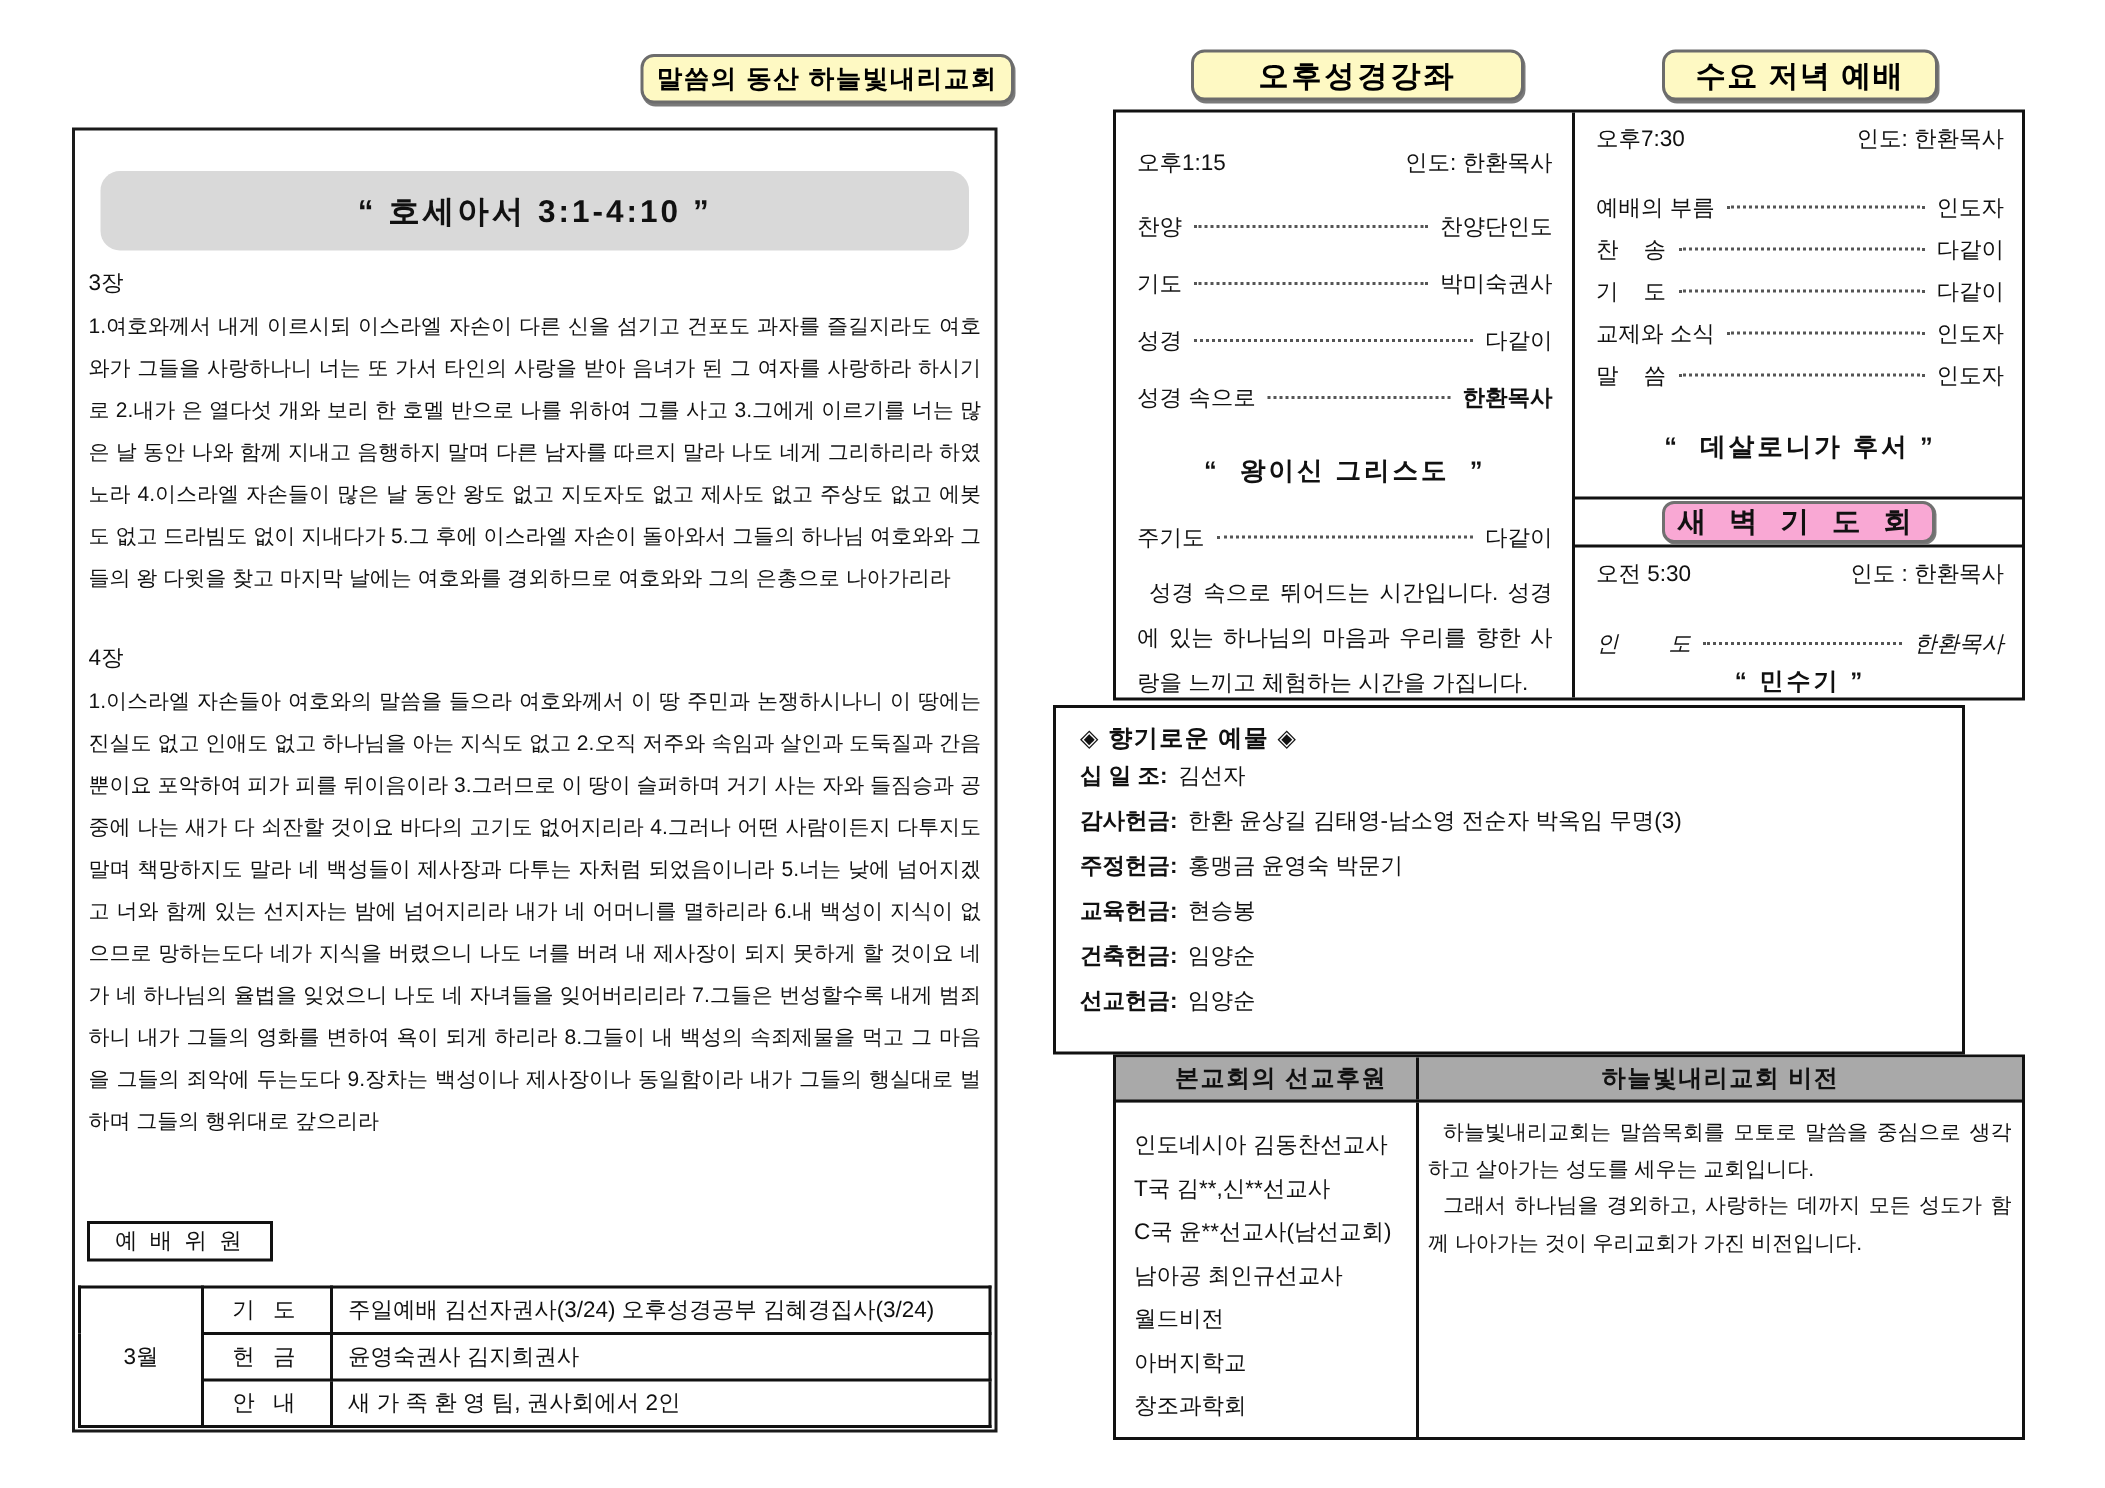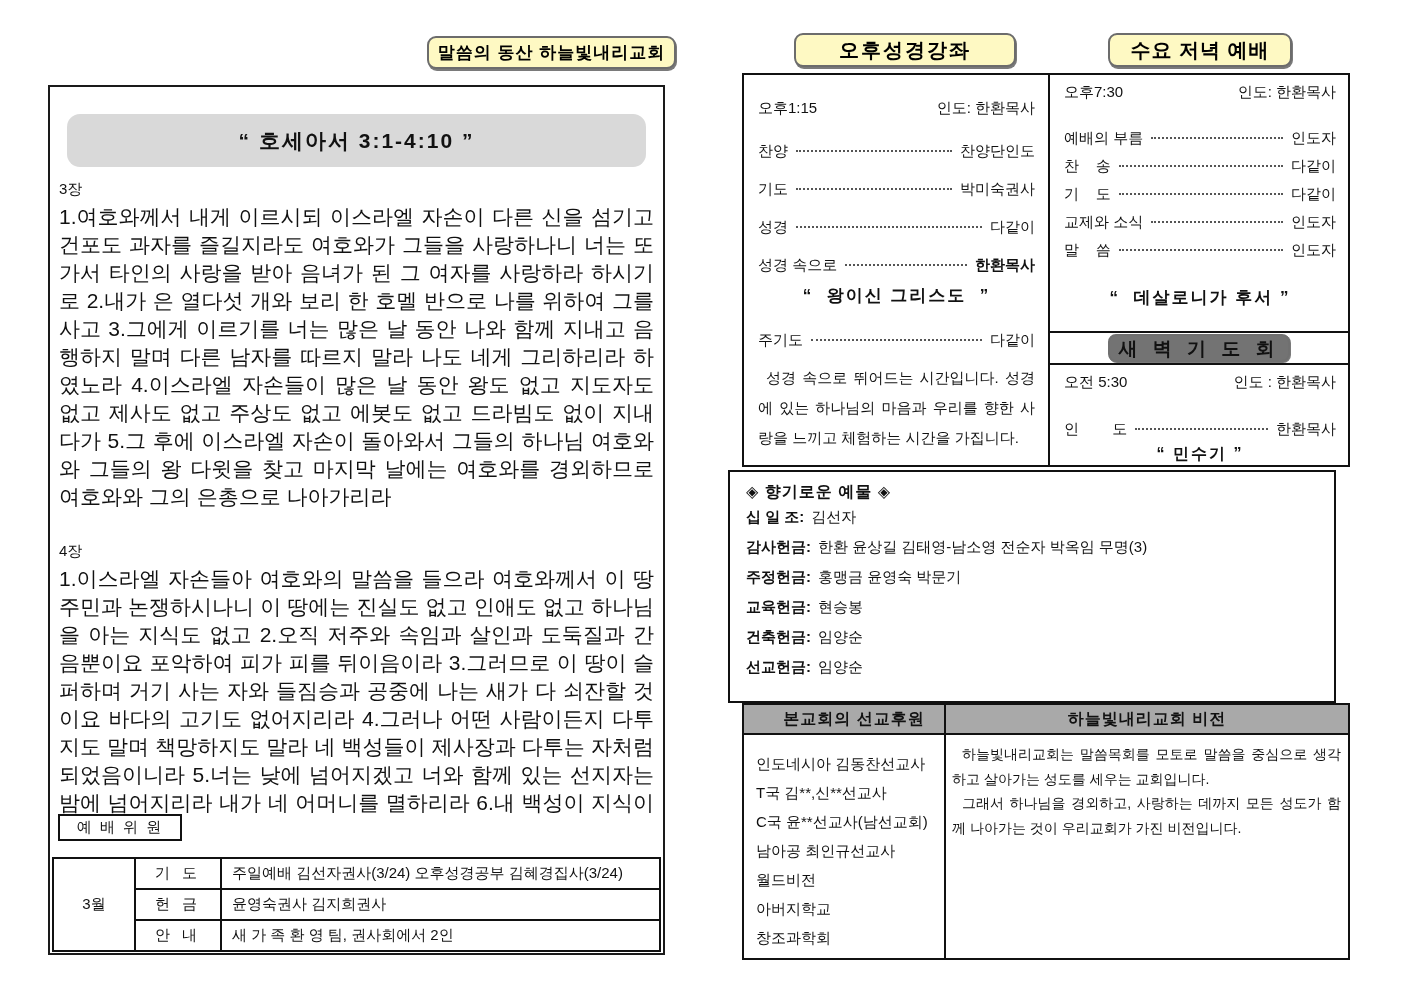--- a/index.html
+++ b/index.html
@@ -16,21 +16,21 @@
   #badge-wed { left: 1108px; top: 33px; width: 184px; height: 34px; font-size: 20px; letter-spacing: 1px; }
 
   
   .left-box { position: absolute; left: 48px; top: 85px; width: 617px; height: 870px;
     border: 2px solid #1a1a1a; padding: 0 9px; }
   .title-bar { margin: 27px 8px 0; height: 53px; background: #d9d9d9; border-radius: 13px;
     display: flex; align-items: center; justify-content: center;
     font-size: 21px; font-weight: bold; letter-spacing: 2px; }
   .text-flow { margin-top: 8px; height: 642px; overflow: hidden; }
   .chapter-label { font-size: 15px; line-height: 28px; }
-  .scripture { font-size: 21px; line-height: 28px; text-align: justify; }
+  .scripture { font-size: 14px; line-height: 28px; text-align: justify; }
   .ch4-gap { margin-top: 26px; }
   .committee-box { position: absolute; left: 8px; bottom: 112px; width: 124px; height: 27px;
     border: 2px solid #111; display: flex; align-items: center; justify-content: center;
     font-size: 15px; letter-spacing: 2px; }
   .duty-table { position: absolute; left: 2px; right: 2px; bottom: 1px;
     border-collapse: collapse; width: calc(100% - 4px); }
   .duty-table td { border: 2px solid #111; font-size: 15px; height: 31px; }
   .duty-month { width: 82px; text-align: center; }
   .duty-label { width: 86px; text-align: center; letter-spacing: 4px; white-space: pre; }
   .duty-value { padding-left: 10px; }
@@ -43,38 +43,38 @@
   .sched-head { display: flex; justify-content: space-between; font-size: 15px; }
   .lit-row { display: flex; align-items: center; font-size: 15px; }
   .lit-label { white-space: pre; }
   .lit-value { white-space: pre; }
   .leader { flex: 1; height: 0; border-bottom: 2px dotted #555; margin: 0 8px; min-width: 24px; }
   .bold { font-weight: bold; }
   .sermon-line { text-align: center; font-weight: bold; font-size: 17px; letter-spacing: 2px; white-space: pre; }
   .afternoon-items .lit-row { height: 38px; }
   .afternoon-head { margin-top: 12px; }
   .afternoon-items { margin-top: 14px; }
-  .afternoon-sermon { }
+  .afternoon-sermon { margin-top: 18px; }
   .lords-row { margin-top: 16px; height: 34px; }
   .afternoon-desc { margin-top: 6px; font-size: 15px; line-height: 30px; text-align: justify; text-indent: 8px; }
   .wed-section { height: 260px; padding: 8px 12px 0 14px; }
   .wed-items { margin-top: 22px; }
   .wed-items .lit-row { height: 28px; }
   .wed-sermon { margin-top: 22px; }
   .dawn-badge-row { border-top: 2px solid #111; border-bottom: 2px solid #111; height: 34px;
     display: flex; align-items: center; justify-content: center; }
-  .dawn-badge { background: #737373; border: 2px solid #707070; border-radius: 8px;
+  .dawn-badge { background: #f9a8d4; border: 2px solid #707070; border-radius: 8px;
     padding: 0 8px; height: 28px; line-height: 25px; font-weight: bold; font-size: 19px;
     letter-spacing: 5px; box-shadow: 1px 1px 0 #7a7a7a; }
   .dawn-section { flex: 1; padding: 8px 12px 0 14px; }
-  .dawn-row { margin-top: 22px; height: 30px; }
+  .dawn-row { margin-top: 22px; height: 30px; font-style: italic; }
   .dawn-sermon { margin-top: 0; font-size: 16px; }
 
   
-  .offer-box { position: absolute; left: 728px; top: 470px; width: 608px; height: 233px;
+  .offer-box { position: absolute; left: 702px; top: 470px; width: 608px; height: 233px;
     border: 2px solid #111; padding: 10px 16px 0; }
   .offer-title { font-size: 16px; font-weight: bold; letter-spacing: 1px; }
   .offer-row { display: flex; align-items: baseline; height: 30px; font-size: 15px; }
   .offer-rows { margin-top: 5px; }
   .offer-label { font-weight: bold; white-space: pre; margin-right: 7px; }
 
   
   .bottom-table { position: absolute; left: 742px; top: 703px; width: 608px; height: 257px;
     border: 2px solid #111; display: flex; flex-direction: column; }
   .bt-header { display: flex; height: 30px; background: #a9a9a9; border-bottom: 2px solid #111; }

